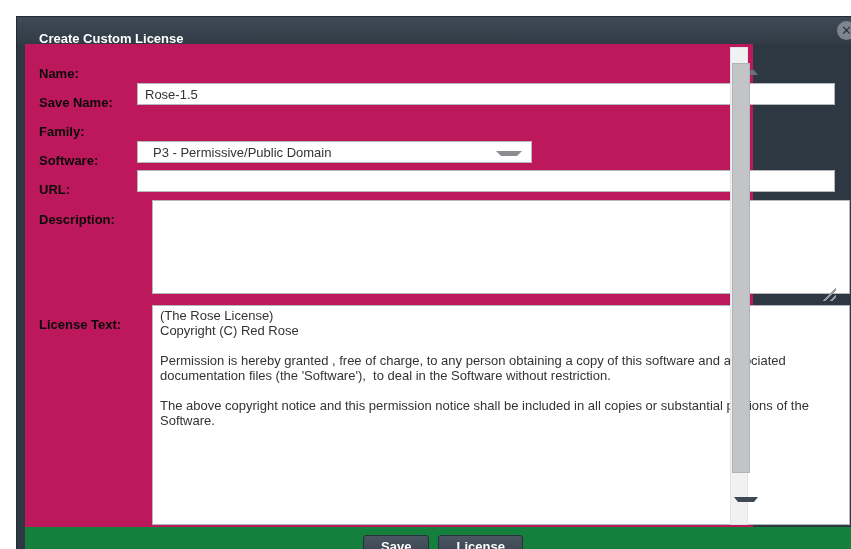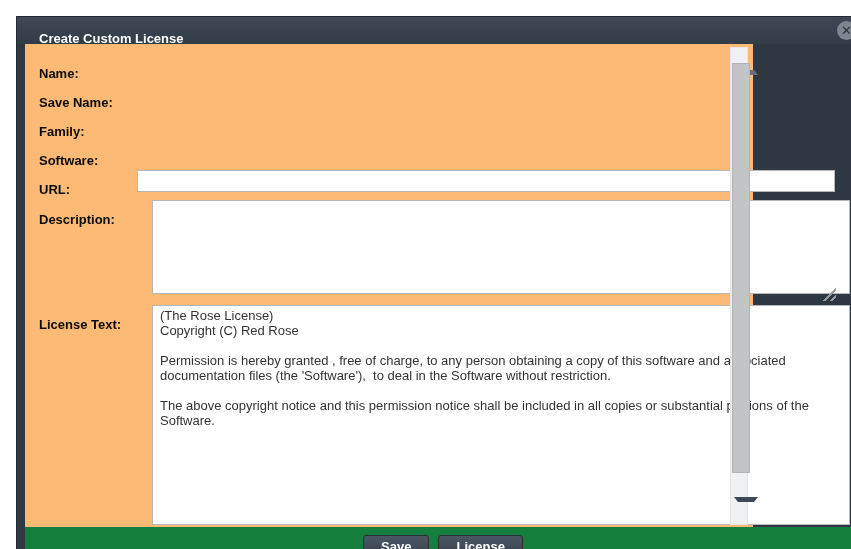--- a/index.html
+++ b/index.html
@@ -30,21 +30,21 @@
     display: flex; align-items: center; justify-content: center;
   }
   .close-x {
     color: #2c343e; font-size: 13px; font-weight: bold; line-height: 1;
     font-family: "DejaVu Sans", sans-serif;
   }
 
   
   .body {
     position: absolute; left: 8px; top: 27px; width: 728px; height: 483px;
-    background: #fdba74;
+    background: #be185d;
   }
 
   .field-label {
     position: absolute; left: 6px;
     font-size: 13px; font-weight: bold; color: #0a0a0a;
     white-space: nowrap;
   }
 
   .txt-input {
     position: absolute; left: 112px; width: 698px; height: 22px;
@@ -130,24 +130,29 @@
     <div class="close-btn">
       <span class="close-x">✕</span>
     </div>
   </div>
 
   <div class="body">
 
     <label class="field-label" style="top:14px">Name:</label>
 
     <label class="field-label" style="top:43px">Save Name:</label>
+    <input class="txt-input" style="top: 39px;" type="text" value="Rose-1.5">
 
     <label class="field-label" style="top:72px">Family:</label>
 
     <label class="field-label" style="top:101px">Software:</label>
+    <div class="combo" style="top:97px">
+      <span>P3 - Permissive/Public Domain</span>
+      <span class="combo-arrow"></span>
+    </div>
 
     <label class="field-label" style="top:130px">URL:</label>
     <input class="txt-input" style="top: 126px;" type="text" value="">
 
     <label class="field-label" style="top:160px">Description:</label>
     <textarea class="area" style="top: 156px; height: 94px;"></textarea>
     <div class="resize-grip"></div>
 
     <label class="field-label" style="top:265px">License Text:</label>
     <textarea class="area" style="top: 261px; height: 220px;">(The Rose License)

